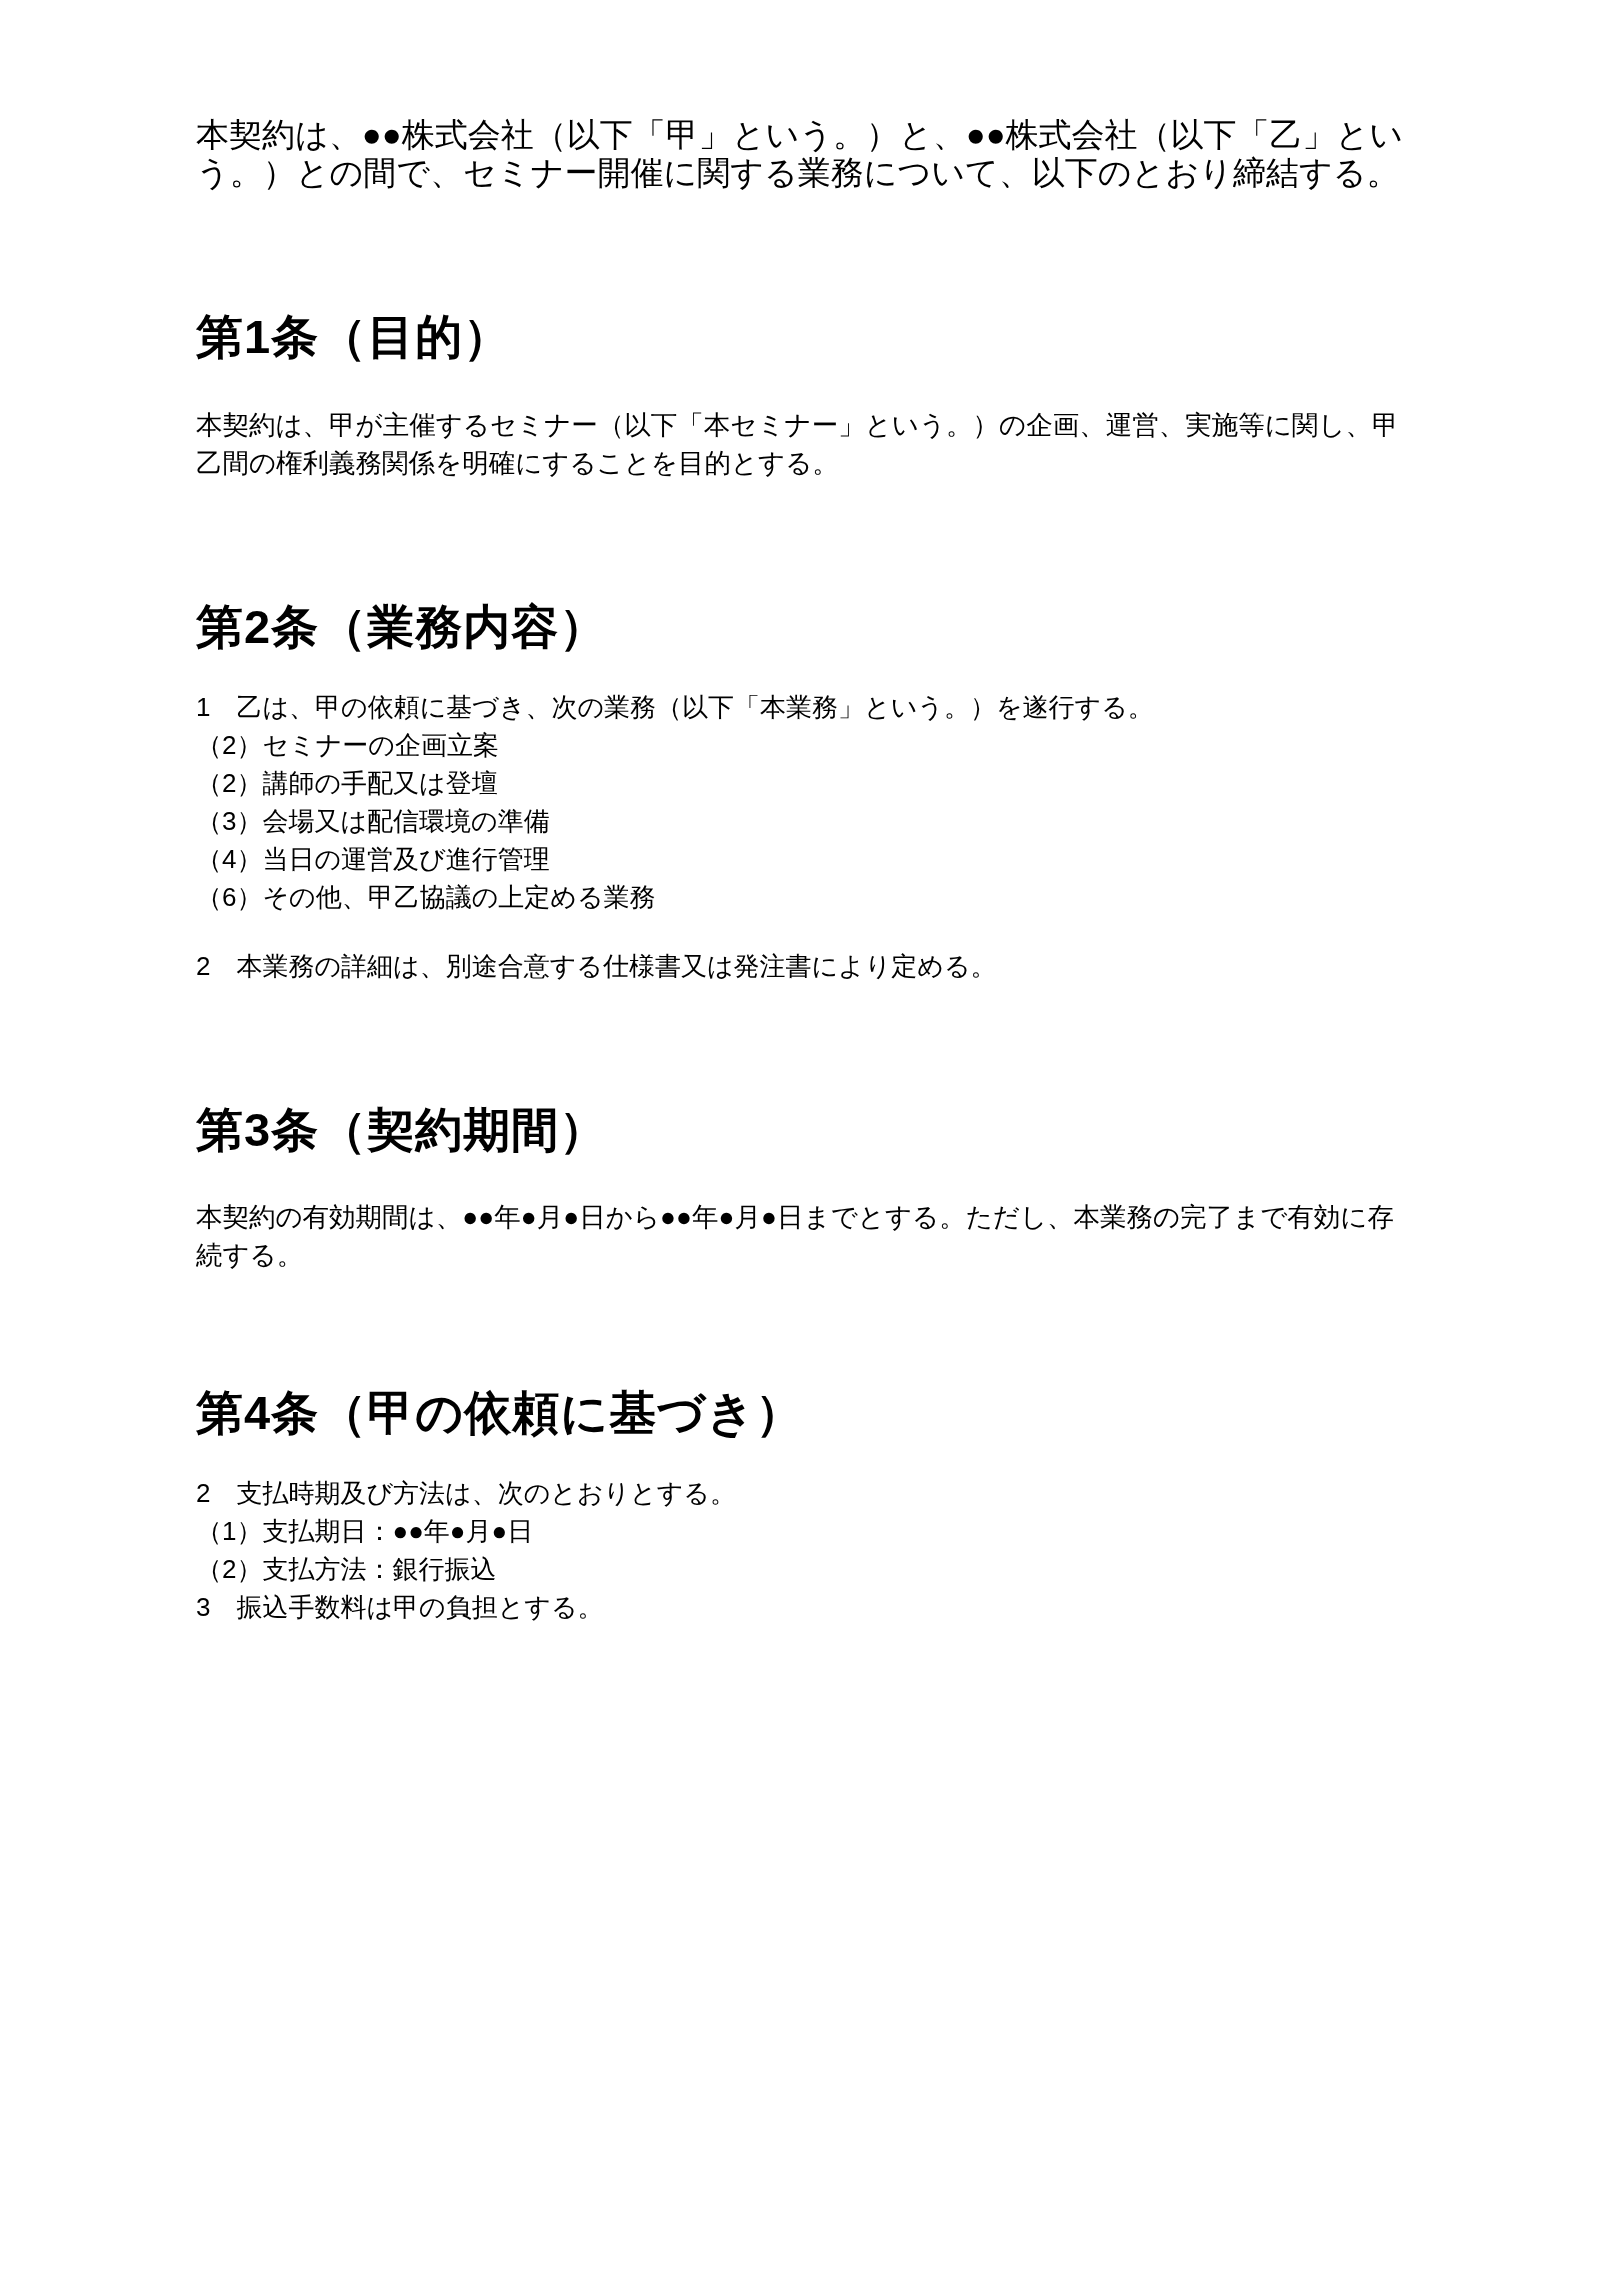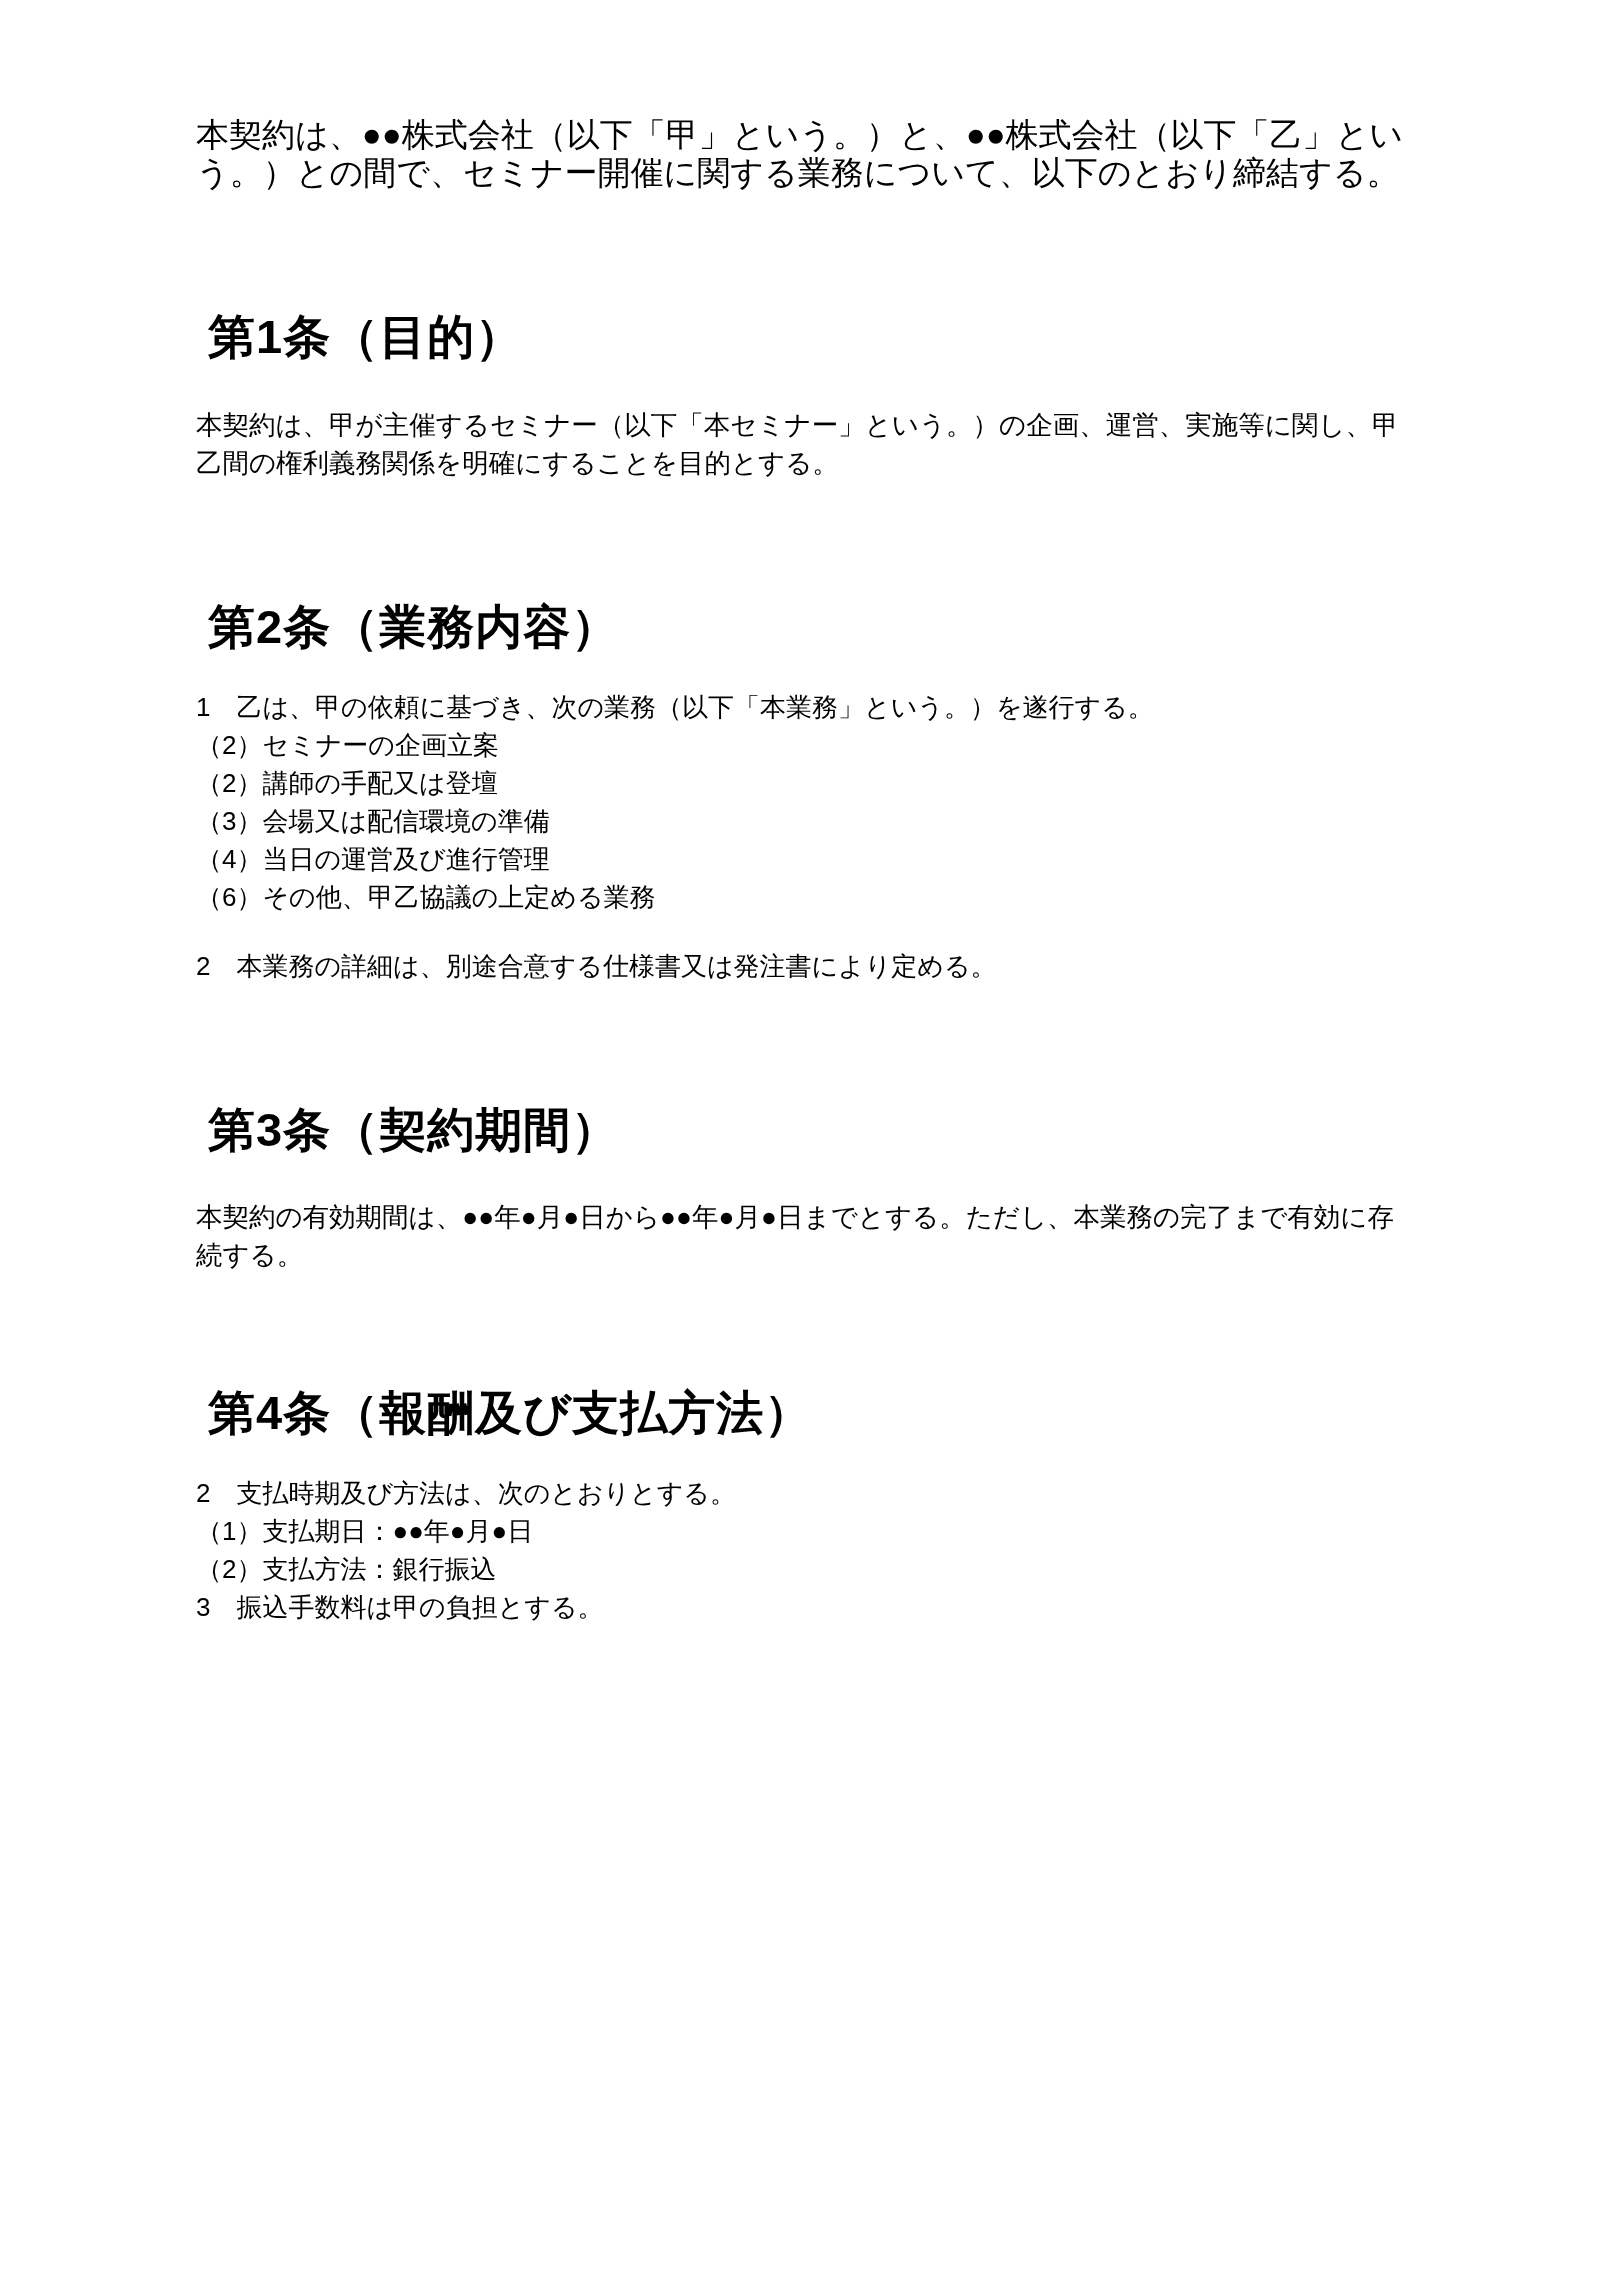--- a/index.html
+++ b/index.html
@@ -29,21 +29,21 @@
     line-height: 1.2;
     text-align: center;
     letter-spacing: 1px;
   }
   .intro {
     margin: 116px 0 0 0;
     font-size: 33px;
     line-height: 38px;
   }
   .article-heading {
-    margin: 116px 0 0 12px;
+    margin: 116px 0 0 0;
     font-size: 47px;
     font-weight: 700;
     line-height: 1.25;
     letter-spacing: 1px;
   }
   .article-heading.tight-top { margin-top: 110px; }
   .article-body {
     margin: 39px 0 0 0;
     font-size: 26.5px;
     line-height: 38px;
@@ -82,21 +82,21 @@
       <div class="body-line gap-above">2　本業務の詳細は、別途合意する仕様書又は発注書により定める。</div>
     </div>
   </section>
 
   <section>
     <h2 class="article-heading">第3条（契約期間）</h2>
     <p class="article-body">本契約の有効期間は、●●年●月●日から●●年●月●日までとする。ただし、本業務の完了まで有効に存続する。</p>
   </section>
 
   <section>
-    <h2 class="article-heading tight-top">第4条（報酬及び支払方法）</h2>
+    <h2 class="article-heading tight-top">第4条（甲の依頼に基づき）</h2>
     <div class="article-body list">
       <div class="body-line">2　支払時期及び方法は、次のとおりとする。</div>
       <div class="body-line">（1）支払期日：●●年●月●日</div>
       <div class="body-line">（2）支払方法：銀行振込</div>
       <div class="body-line">3　振込手数料は甲の負担とする。</div>
     </div>
   </section>
 
 </div>
 

